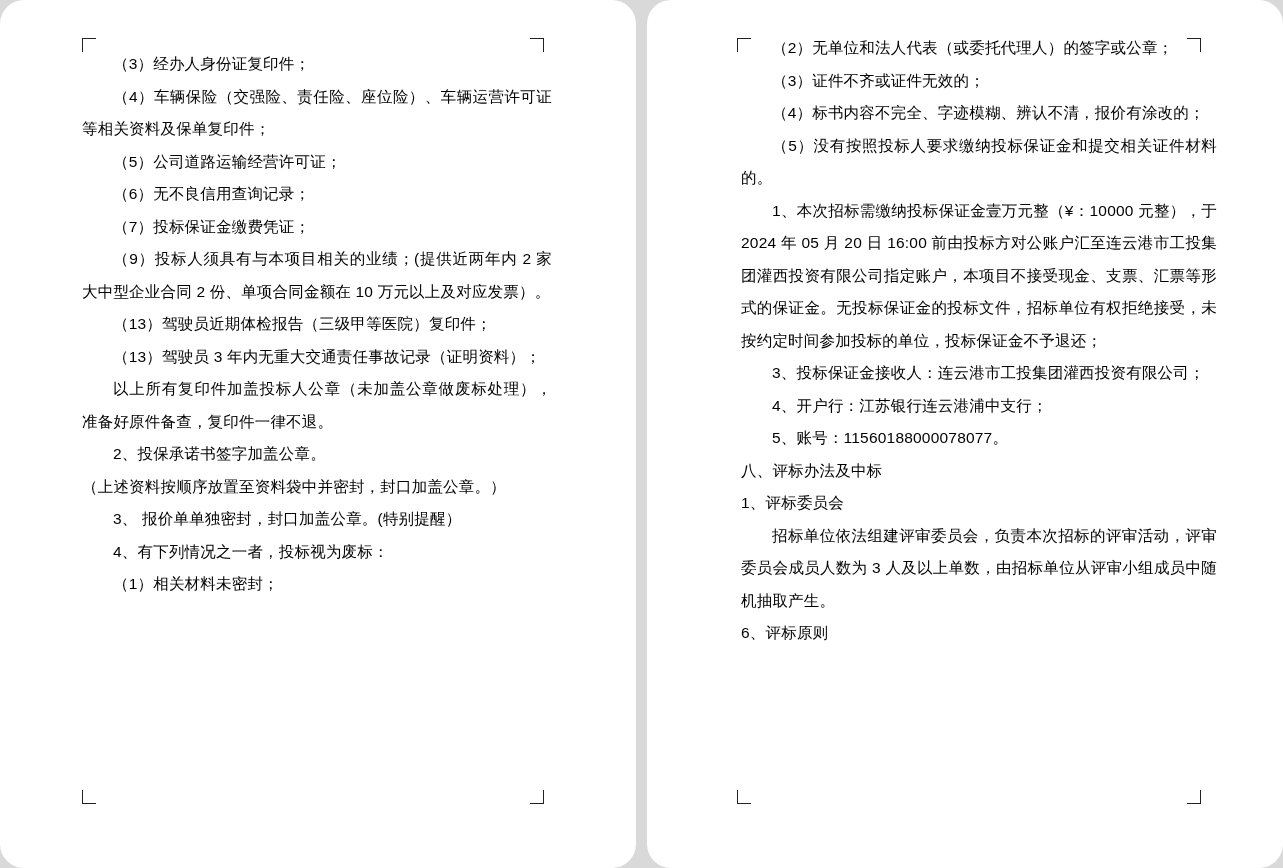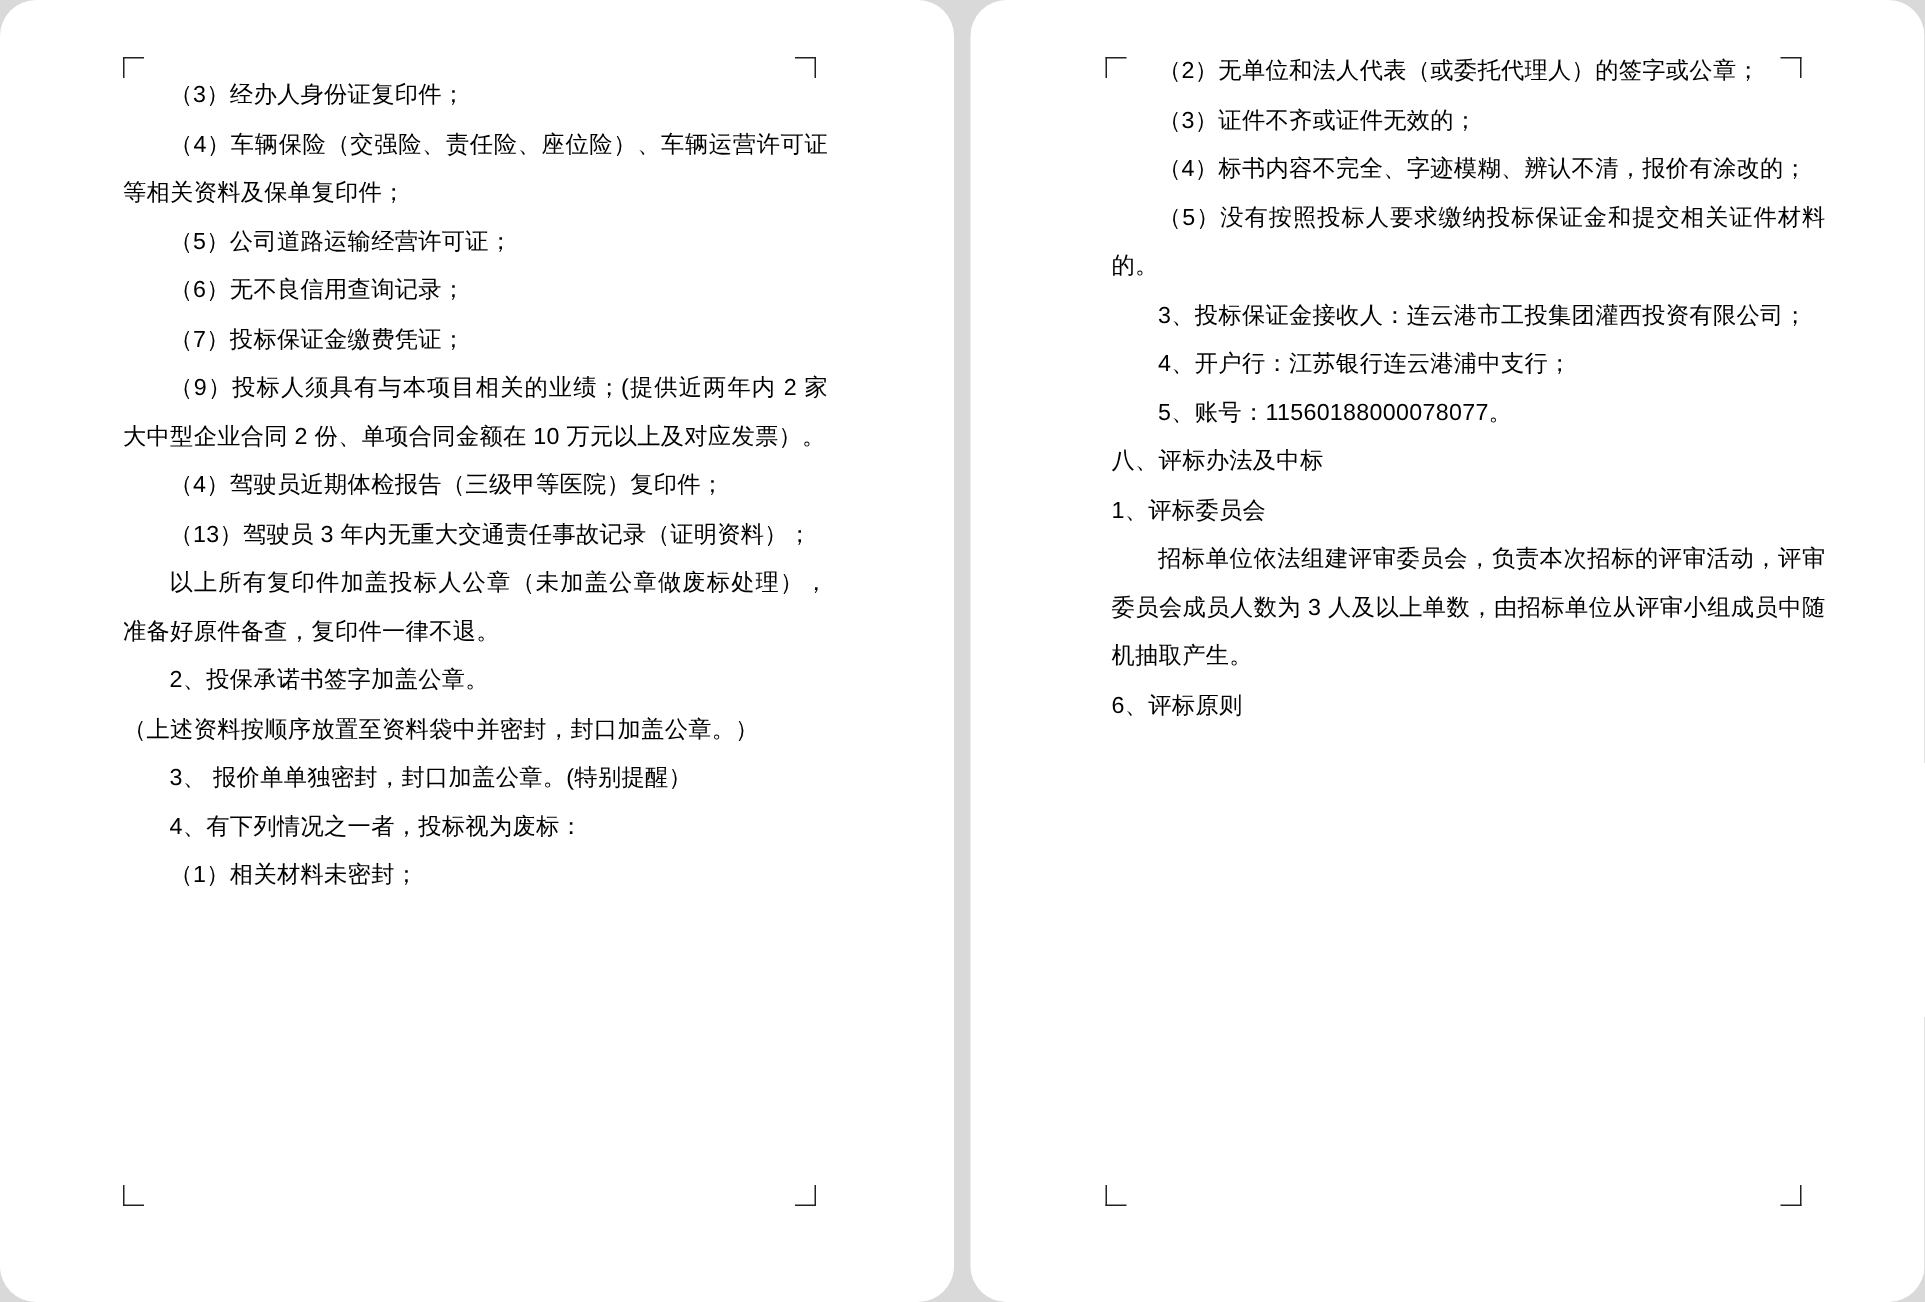--- a/index.html
+++ b/index.html
@@ -96,21 +96,21 @@
     <div class="mark tr"></div>
     <div class="mark bl"></div>
     <div class="mark br"></div>
     <div class="body-text">
       <p class="indent">（3）经办人身份证复印件；</p>
       <p class="indent">（4）车辆保险（交强险、责任险、座位险）、车辆运营许可证等相关资料及保单复印件；</p>
       <p class="indent">（5）公司道路运输经营许可证；</p>
       <p class="indent">（6）无不良信用查询记录；</p>
       <p class="indent">（7）投标保证金缴费凭证；</p>
       <p class="indent">（9）投标人须具有与本项目相关的业绩；(提供近两年内 2 家大中型企业合同 2 份、单项合同金额在 10 万元以上及对应发票）。</p>
-      <p class="indent">（4）驾驶员近期体检报告（三级甲等医院）复印件；</p>
+      <p class="indent">（13）驾驶员近期体检报告（三级甲等医院）复印件；</p>
       <p class="indent">（13）驾驶员 3 年内无重大交通责任事故记录（证明资料）；</p>
       <p class="indent">以上所有复印件加盖投标人公章（未加盖公章做废标处理），准备好原件备查，复印件一律不退。</p>
       <p class="indent">2、投保承诺书签字加盖公章。</p>
       <p class="noindent">（上述资料按顺序放置至资料袋中并密封，封口加盖公章。）</p>
       <p class="indent">3、 报价单单独密封，封口加盖公章。(特别提醒）</p>
       <p class="indent">4、有下列情况之一者，投标视为废标：</p>
       <p class="indent">（1）相关材料未密封；</p>
     </div>
   </div>
 
@@ -119,20 +119,21 @@
   <div class="page right">
     <div class="mark tl" style="left:90px;top:38px"></div>
     <div class="mark tr" style="left:540px;top:38px"></div>
     <div class="mark bl" style="left:90px;top:790px"></div>
     <div class="mark br" style="left:540px;top:790px"></div>
     <div class="right-inner">
       <p class="indent">（2）无单位和法人代表（或委托代理人）的签字或公章；</p>
       <p class="indent">（3）证件不齐或证件无效的；</p>
       <p class="indent">（4）标书内容不完全、字迹模糊、辨认不清，报价有涂改的；</p>
       <p class="indent">（5）没有按照投标人要求缴纳投标保证金和提交相关证件材料的。</p>
+      <p class="indent">1、本次招标需缴纳投标保证金壹万元整（¥：10000 元整），于 2024 年 05 月 20 日 16:00 前由投标方对公账户汇至连云港市工投集团灌西投资有限公司指定账户，本项目不接受现金、支票、汇票等形式的保证金。无投标保证金的投标文件，招标单位有权拒绝接受，未按约定时间参加投标的单位，投标保证金不予退还；</p>
       <p class="indent">3、投标保证金接收人：连云港市工投集团灌西投资有限公司；</p>
       <p class="indent">4、开户行：江苏银行连云港浦中支行；</p>
       <p class="indent">5、账号：11560188000078077。</p>
       <p class="noindent">八、评标办法及中标</p>
       <p class="noindent">1、评标委员会</p>
       <p class="indent">招标单位依法组建评审委员会，负责本次招标的评审活动，评审委员会成员人数为 3 人及以上单数，由招标单位从评审小组成员中随机抽取产生。</p>
       <p class="noindent">6、评标原则</p>
     </div>
   </div>
 

